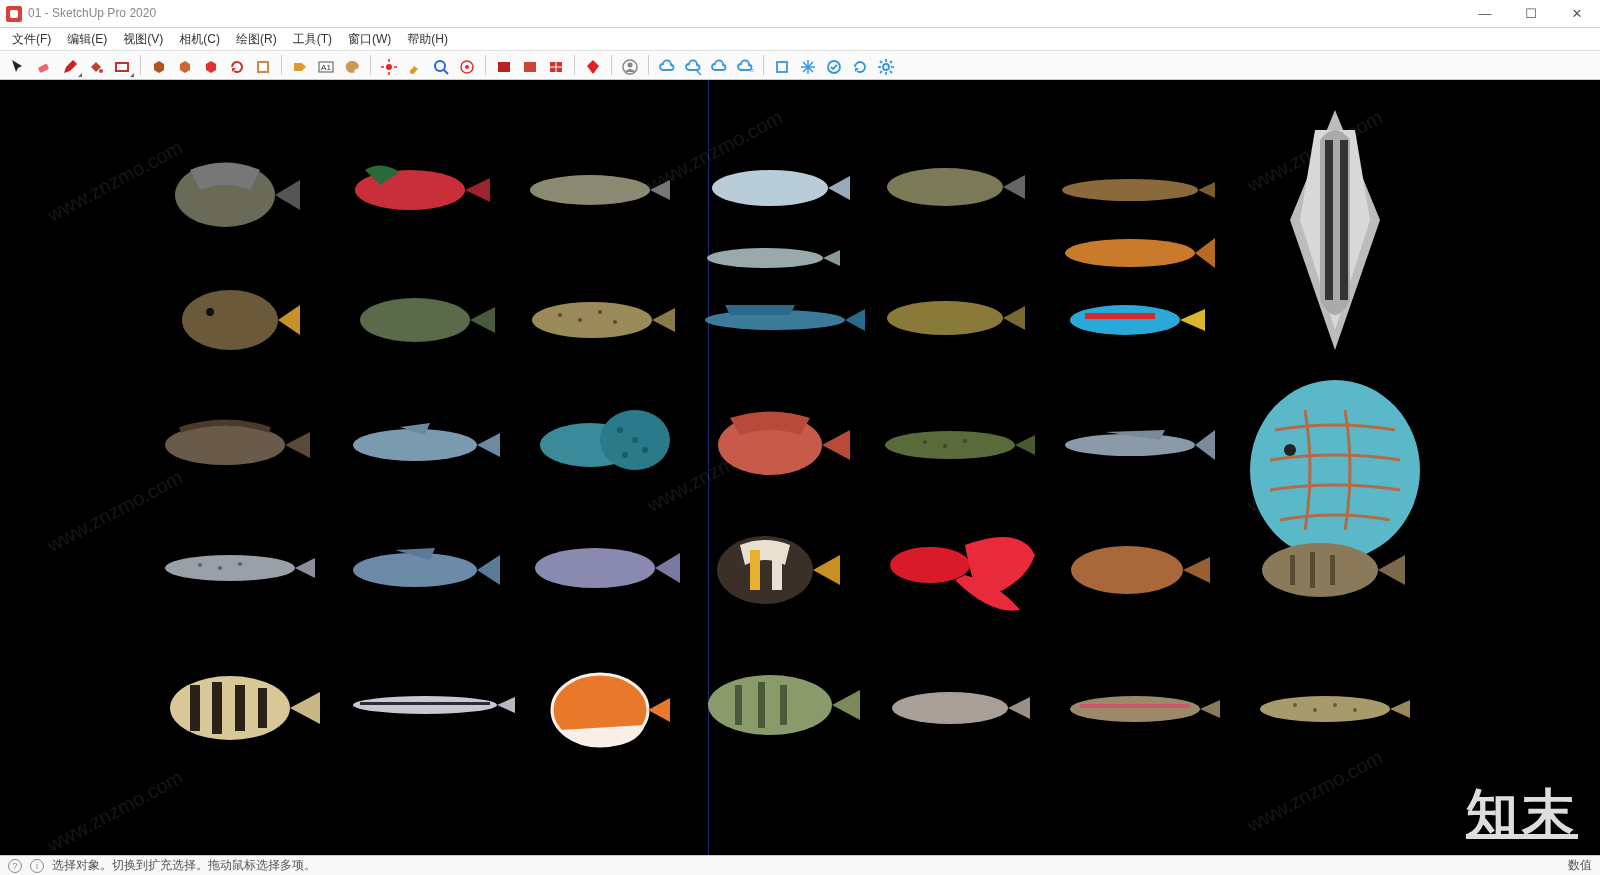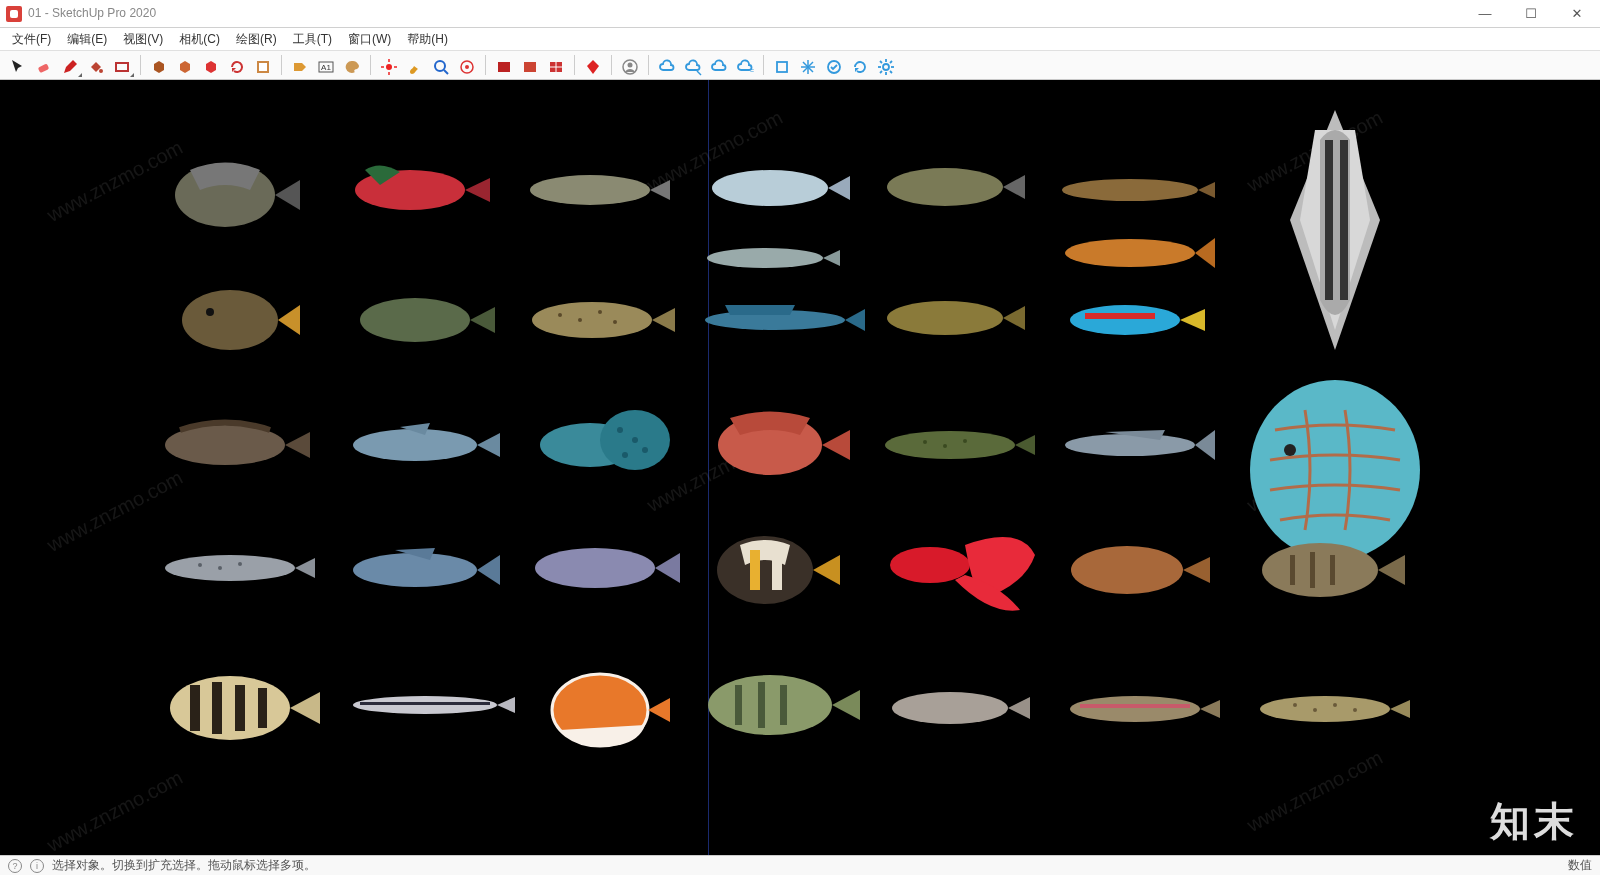--- a/index.html
+++ b/index.html
@@ -27,21 +27,21 @@
 
 .viewport { position:relative; width:100%; height:775px; background:#000; overflow:hidden; }
 .axis-v { position:absolute; left:708px; top:0; width:1px; height:790px; background:#1a2a6e; }
 
 
 .fish { position:absolute; }
 .fish svg { display:block; }
 
 
 .wm { position:absolute; right:22px; bottom:6px; text-align:right; color:#ddd; font-weight:700; pointer-events:none; }
-.wm .cn { font-size:40px; letter-spacing:4px; }
+.wm .cn { font-size:52px; letter-spacing:4px;text-decoration:underline; }
 .wm .id { font-size:28px; }
 .diag-wm { position:absolute; color:rgba(180,180,180,.12); font-size:20px; transform:rotate(-28deg); pointer-events:none; white-space:nowrap; }
 
 
 .status { height:20px; display:flex; align-items:center; font-size:12px; color:#555; padding:0 8px; border-top:1px solid #ccc; background:#f8f8f8; justify-content:space-between; }
 .status .left { display:flex; align-items:center; gap:8px; }
 .status .ico { width:14px; height:14px; border:1px solid #888; border-radius:50%; display:flex; align-items:center; justify-content:center; font-size:9px; color:#888; }
 </style>
 </head>
 <body>

